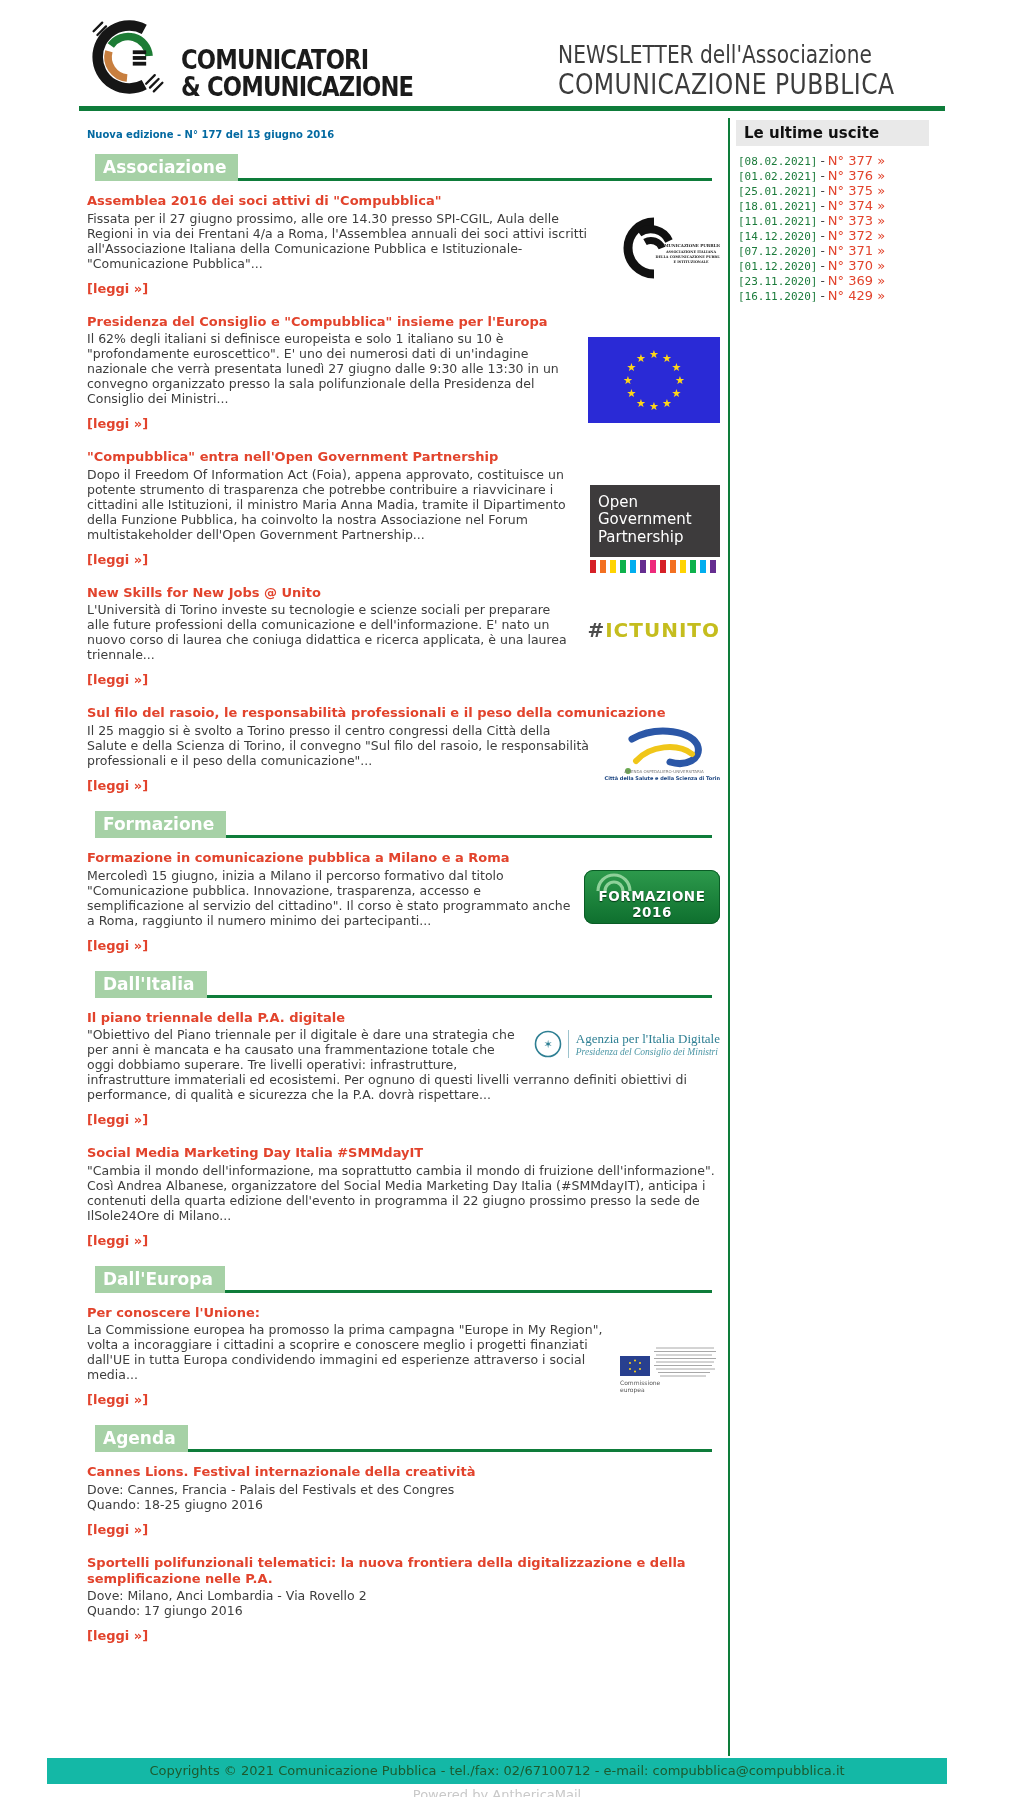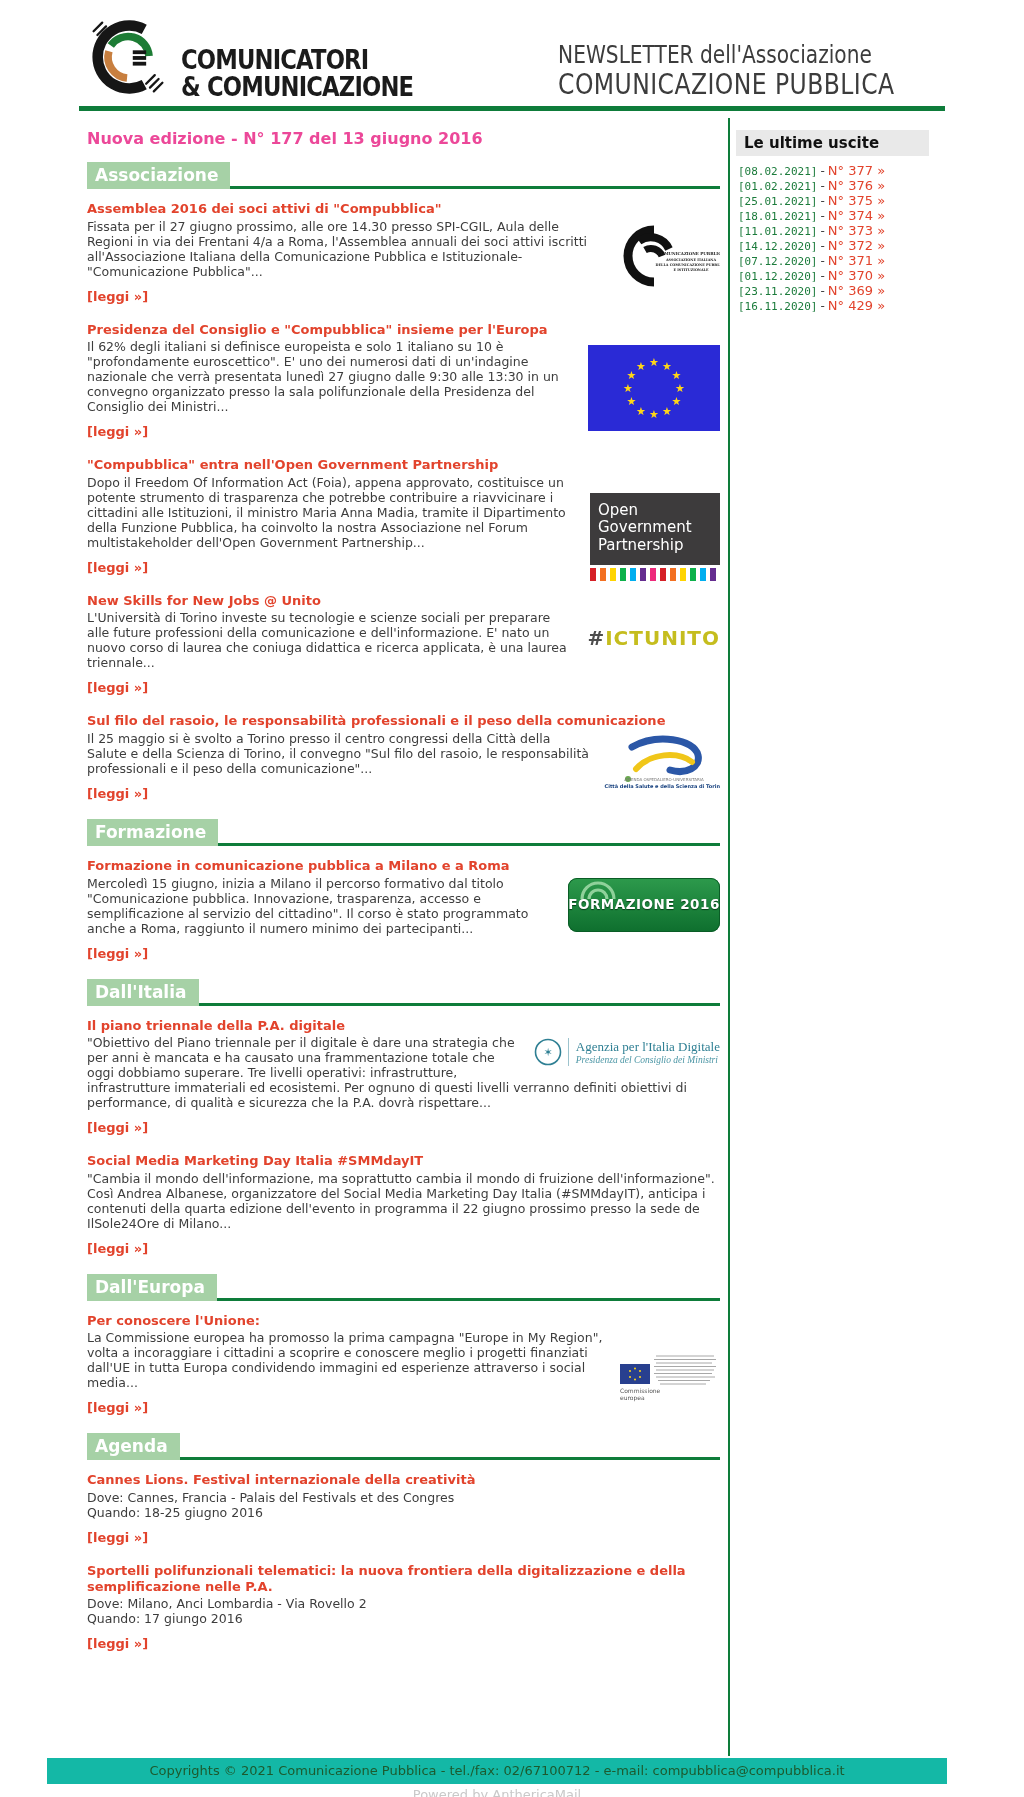--- a/index.html
+++ b/index.html
@@ -17,55 +17,55 @@
   .nl .l2{font-size:28px;letter-spacing:.5px;}
 
   .top-rule{height:5px;background:#0e7c3a;}
 
   
   .content{display:flex;align-items:stretch;min-height:1645px;margin-bottom:2px;}
   .main{width:645px;box-sizing:border-box;padding:6px 4px 0 8px;}
   .sidebar{width:201px;box-sizing:border-box;margin-left:4px;margin-top:7px;
            border-left:2px solid #0e7c3a;padding-left:6px;}
 
-  .edition{font-weight:bold;color:#ec4899;font-size:16px;margin:12px 0 14px;}
-
-  .section-head{position:relative;height:29px;margin:14px 0 10px;clear:both;}
+  .edition{font-weight:bold;color:#0369a1;font-size:10px;margin:12px 0 14px;}
+
+  .section-head{position:relative;height:29px;margin:14px 8px 10px;clear:both;}
   .section-line{position:absolute;left:0;right:0;bottom:2px;height:3px;background:#0e7c3a;}
   .section-label{position:relative;z-index:1;display:inline-block;background:#a6d1a6;color:#ffffff;
                  font-weight:bold;font-size:17px;padding:3px 12px 4px 8px;}
 
   .article{margin-bottom:18px;clear:both;}
   .a-title{color:#e2432c;font-weight:bold;font-size:13px;margin:0 0 2px;line-height:1.2;}
   .a-body{line-height:1.2;white-space:pre-line;margin:0;}
   .leggi{display:inline-block;margin-top:10px;color:#e2432c;font-weight:bold;font-size:13px;
          text-decoration:none;cursor:pointer;text-align:right;}
 
   .media{float:right;margin:4px 0 8px 12px;}
   .m-eu{margin-top:6px;}
   .m-ogp{margin-top:18px;width:130px;}
   .ogp-box{background:#3d3b3c;color:#fff;padding:9px 8px 10px;font-size:15px;line-height:1.18;}
   .ogp-stripes{display:block;margin-top:3px;}
   .m-ict{margin-top:16px;font-weight:bold;font-size:20px;letter-spacing:1px;white-space:nowrap;}
   .m-ict .hash{color:#4d4d4d;}
   .m-ict .ict{color:#c5bd1e;}
-  .m-form{margin-top:2px;width:152px;height:54px;border-radius:9px;position:relative;
+  .m-form{margin-top:2px;width:136px;height:54px;border-radius:9px;position:relative;
           background:linear-gradient(#2d9a4c,#0e6f2e);box-shadow:inset 0 0 0 1px #0a5c26;overflow:hidden;}
   .m-form .arcs{position:absolute;left:8px;top:3px;}
   .m-form .flabel{position:absolute;left:0;right:0;top:18px;text-align:center;color:#fff;
                   font-weight:bold;font-size:13.5px;letter-spacing:.5px;text-shadow:0 1px 1px #063d18;}
   .m-agid{margin-top:2px;margin-bottom:12px;display:flex;align-items:center;}
   .agid-sep{width:1px;height:28px;background:#9cc3cd;margin:0 7px 0 5px;}
   .agid-l1{font-family:"Liberation Serif","DejaVu Serif",serif;color:#2e7f93;font-size:13px;line-height:1.15;}
   .agid-l2{font-family:"Liberation Serif","DejaVu Serif",serif;color:#4b96a5;font-size:9.5px;font-style:italic;}
   .m-comm{margin-top:18px;}
   .eu-flag{display:block;}
 
   
-  .sb-title{background:#e9e9e9;color:#111;font-weight:bold;font-size:15px;padding:4px 8px;margin-top:12px;}
+  .sb-title{background:#e9e9e9;color:#111;font-weight:bold;font-size:15px;padding:4px 8px;margin-top:2px;}
   .sb-list{padding:7px 2px;}
   .sb-row{white-space:nowrap;line-height:1.08;margin:1px 0;}
   .sb-date{font-family:"DejaVu Sans Mono","Liberation Mono",monospace;font-size:11px;color:#1b7b3b;}
   .sb-sep{color:#444;margin:0 3px;font-size:12px;}
   .sb-num{color:#e2432c;font-size:13px;text-decoration:none;cursor:pointer;}
 
   
   .footer-bar{width:900px;margin-left:-32px;background:#14b8a6;color:#1d5a2e;text-align:center;
               font-size:13px;padding:5px 0 6px;}
   .powered{width:900px;margin-left:-32px;text-align:center;color:#c9c9c9;font-size:13px;padding:3px 0 8px;}

